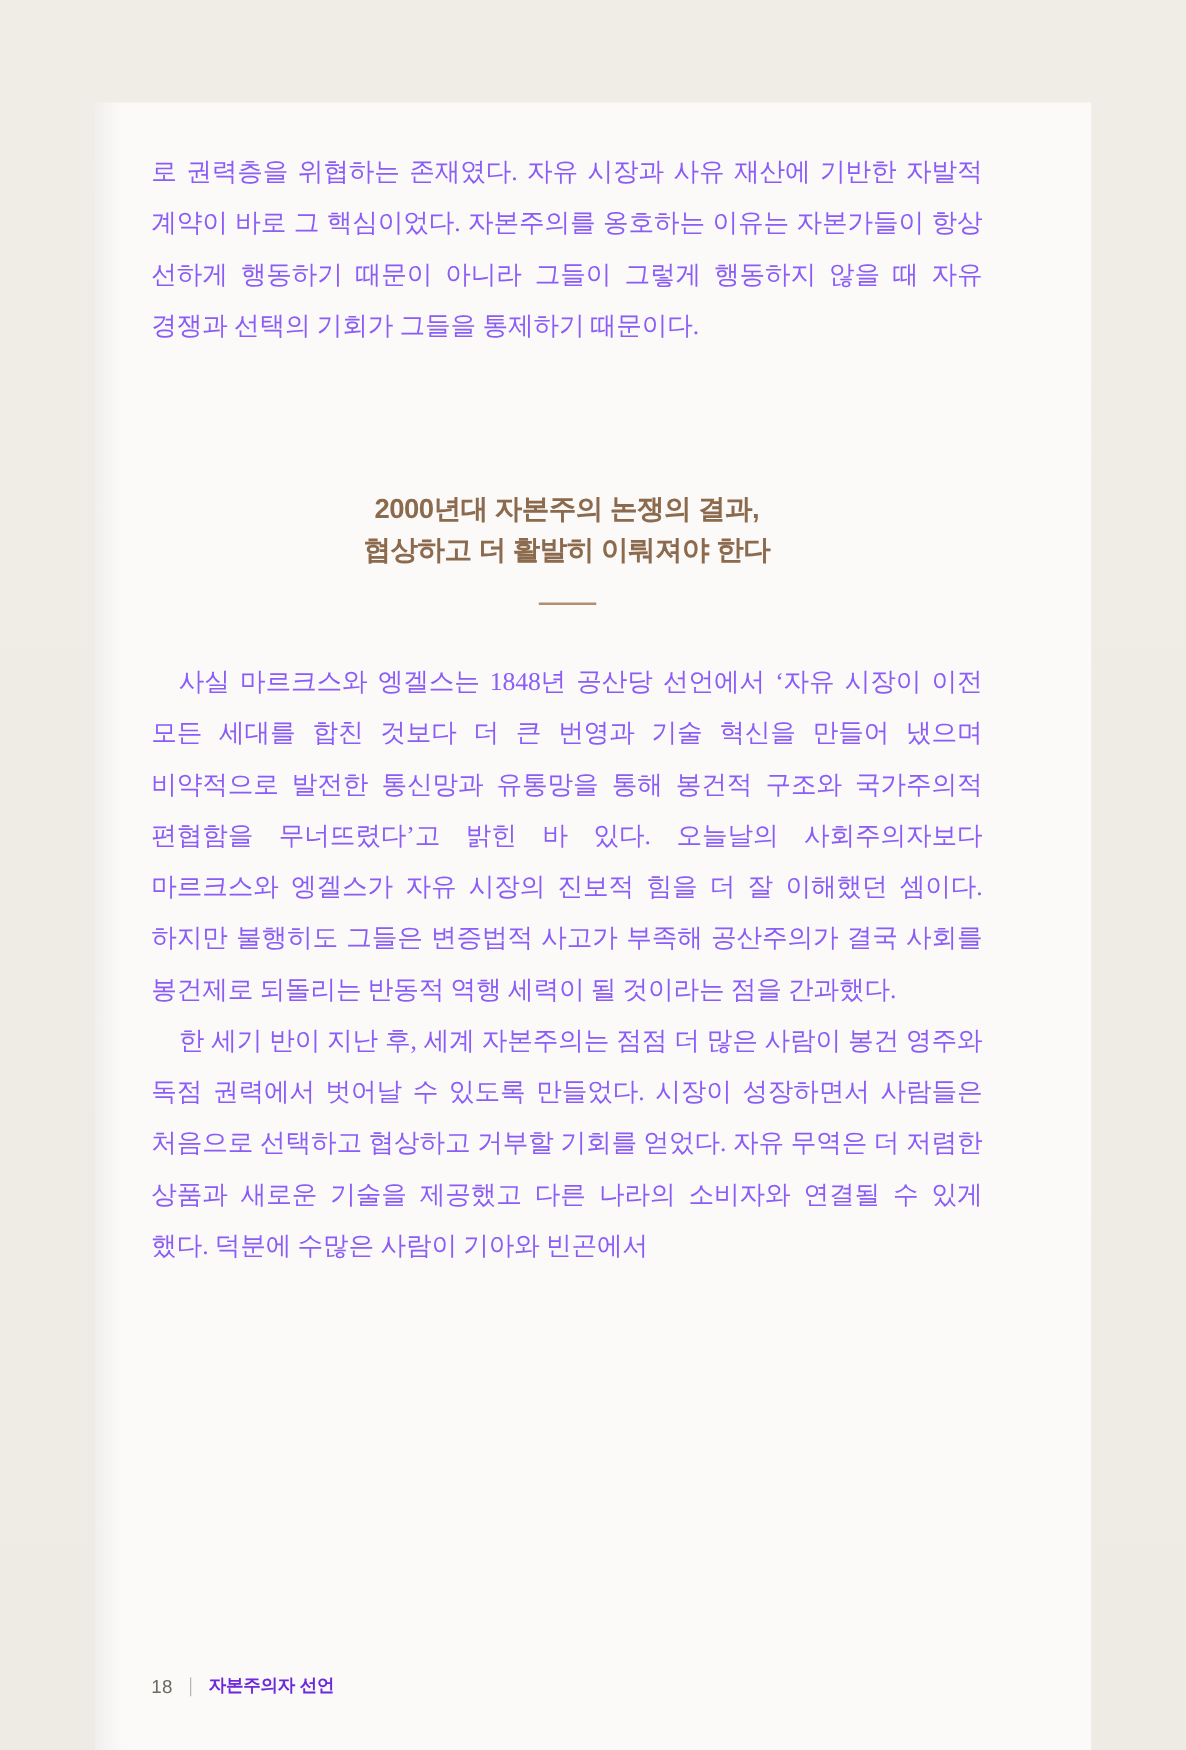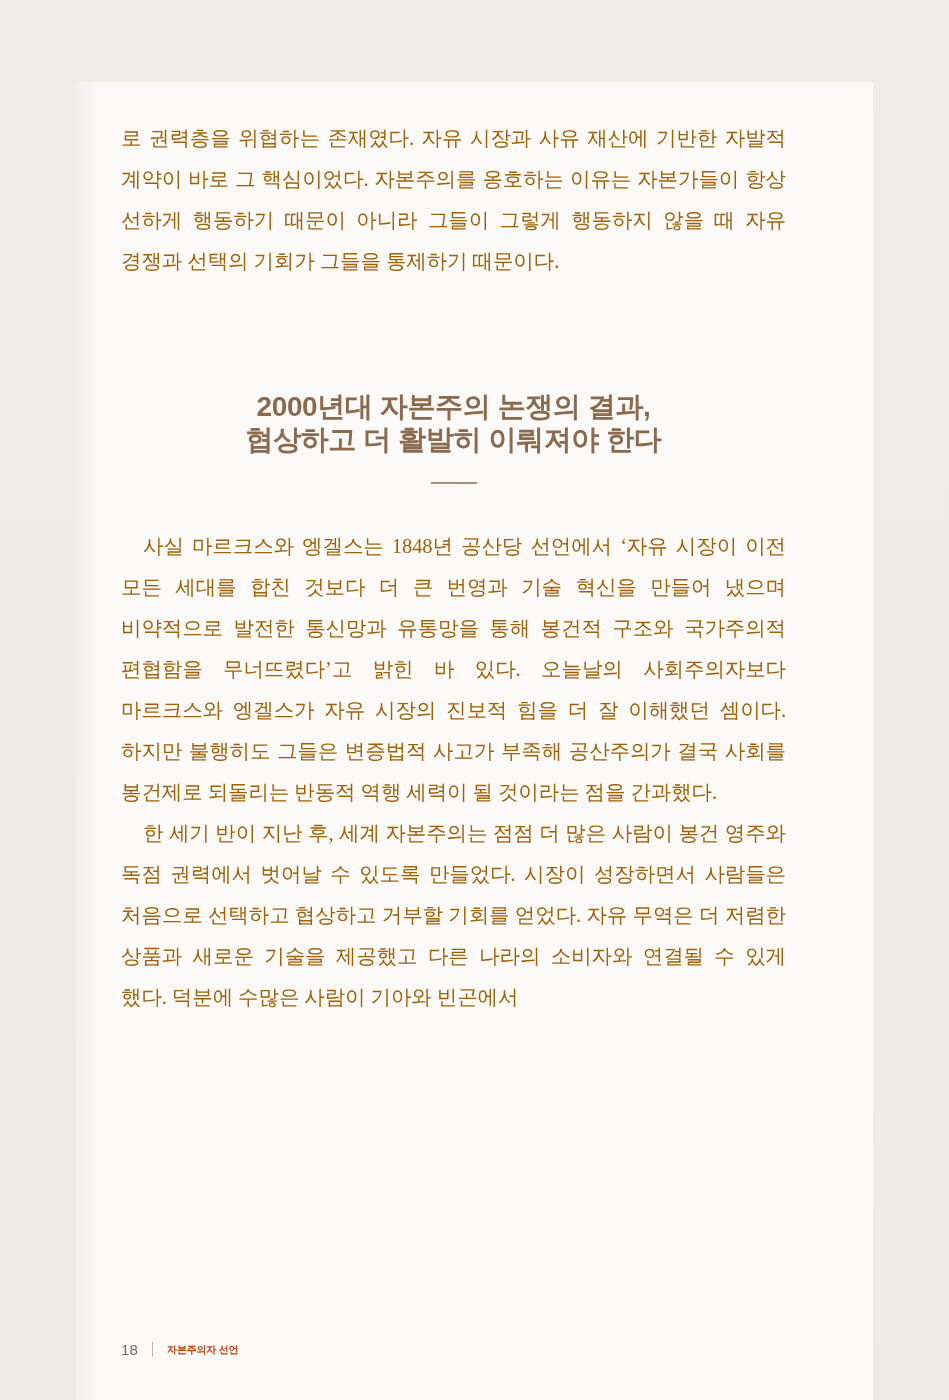--- a/index.html
+++ b/index.html
@@ -40,41 +40,41 @@
   .content {
     position: absolute;
     left: 45px;
     top: 36px;
     width: 665px;
   }
   p {
     margin: 0;
     font-size: 20.5px;
     line-height: 41px;
-    color: #a16207;
+    color: #8b5cf6;
     text-align: justify;
     text-justify: inter-character;
     letter-spacing: -0.1px;
     word-break: keep-all;
   }
   p.indent {
     text-indent: 22px;
   }
   .para-block-top {
     margin-top: 0;
   }
   .gap-after-intro {
     height: 108px;
   }
   .heading {
     text-align: center;
     color: #8c6a4e;
     font-family: "Liberation Sans", sans-serif;
     font-weight: bold;
-    font-size: 28px;
+    font-size: 22px;
     line-height: 33px;
     letter-spacing: -0.4px;
   }
   .rule {
     width: 46px;
     height: 2px;
     background: #b08f72;
     margin: 26px auto 0 auto;
   }
   .gap-after-heading {
@@ -98,23 +98,23 @@
     letter-spacing: 0.2px;
     text-align: right;
   }
   .folio-sep {
     width: 1px;
     height: 15px;
     background: #b9b5af;
     display: inline-block;
   }
   .book-title {
-    font-size: 10px;
+    font-size: 14px;
     font-weight: bold;
-    color: #c2410c;
+    color: #6d28d9;
     letter-spacing: -0.2px;
   }
 </style>
 </head>
 <body>
 
 <div class="page-bg"></div>
 
 <div class="sheet">
   <div class="content">

